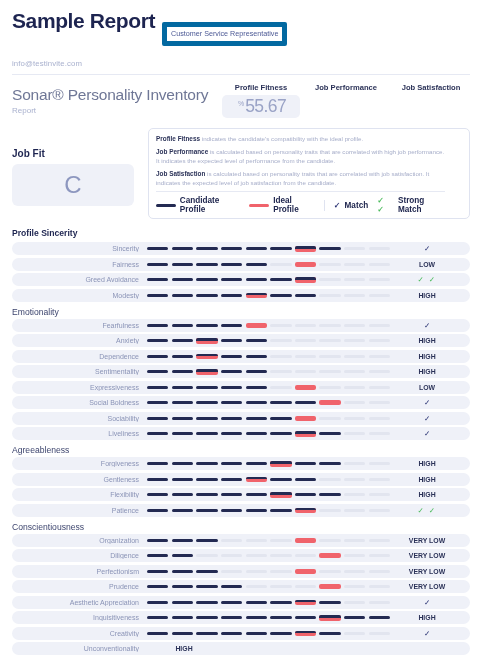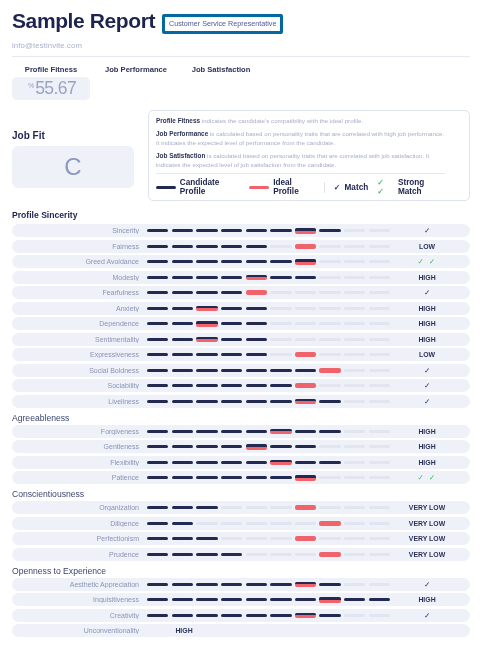--- a/index.html
+++ b/index.html
@@ -12,25 +12,25 @@
   }
   .page { width: 482px; height: 584px; padding: 10px 12px 0 12px; position: relative; }
 
   
   .hdr { display: flex; align-items: flex-start; gap: 7px; }
   .hdr-title {
     font-size: 21px; font-weight: bold; letter-spacing: -0.4px;
     color: #1d2450; line-height: 1.05;
   }
   .hdr-badge {
-    border: 3px solid #0369a1; border-radius: 2px;
+    border: 5px solid #0369a1; border-radius: 2px;
     font-size: 7.2px; color: #4b5894;
-    padding: 2px 4px 2.5px 4px; margin-top: 4px; white-space: nowrap; text-align: right;
-  }
-  .hdr-mail { font-size: 7.8px; color: #a9b1ce; margin-top: 7px; letter-spacing: .1px; }
+    padding: 2px 4px 2.5px 4px; margin-top: 12px; white-space: nowrap; text-align: right;
+  }
+  .hdr-mail { font-size: 7.8px; color: #a9b1ce; margin-top: 13px; letter-spacing: .1px; }
   .rule { height: 1px; background: #e6e9f3; margin: 6px 0 0 0; }
 
   
   .band { display: flex; align-items: flex-start; padding: 8px 0 4px 0; }
   .band-left { flex: 1; padding-top: 3px; }
   .band-title { font-size: 15.5px; color: #6f7796; font-weight: 400; letter-spacing: -.2px; }
   .band-sub { font-size: 8px; color: #a9b1ce; margin-top: 2px; }
   .scores { display: flex; gap: 7px; }
   .score { text-align: center; width: 78px; }
   .score-lbl { font-size: 7.6px; font-weight: bold; color: #2b3258; white-space: nowrap; }
@@ -98,20 +98,24 @@
 <div class="page">
 
   <div class="hdr">
     <div class="hdr-title">Sample Report</div>
     <div class="hdr-badge">Customer Service Representative</div>
   </div>
   <div class="hdr-mail">info@testinvite.com</div>
   <div class="rule"></div>
 
   <div class="band">
+    <div class="band-left">
+      <div class="band-title">Sonar® Personality Inventory</div>
+      <div class="band-sub">Report</div>
+    </div>
     <div class="scores" id="scores">
         <div class="score">
           <div class="score-lbl">Profile Fitness</div>
           <div class="score-box">
             <span class="score-pct">%</span>
             <span class="score-val">55.67</span>
           </div>
         </div>
         <div class="score">
           <div class="score-lbl">Job Performance</div>
@@ -222,20 +226,21 @@
           <span class="seg cand"></span>
           <span class="seg both"></span>
           <span class="seg cand"></span>
           <span class="seg cand"></span>
           <span class="seg"></span>
           <span class="seg"></span>
           <span class="seg"></span>
         </span>
         <span class="res">HIGH</span>
       </div>
+      <div class="sect">Emotionality</div>
       <div class="row">
         <span class="row-lbl">Fearfulness</span>
         <span class="bars">
           <span class="seg cand"></span>
           <span class="seg cand"></span>
           <span class="seg cand"></span>
           <span class="seg cand"></span>
           <span class="seg ideal"></span>
           <span class="seg"></span>
           <span class="seg"></span>
@@ -480,21 +485,20 @@
           <span class="seg cand"></span>
           <span class="seg"></span>
           <span class="seg"></span>
           <span class="seg"></span>
           <span class="seg ideal"></span>
           <span class="seg"></span>
           <span class="seg"></span>
         </span>
         <span class="res">VERY LOW</span>
       </div>
-      <div class="sect">Openness to Experience</div>
       <div class="row">
         <span class="row-lbl">Aesthetic Appreciation</span>
         <span class="bars">
           <span class="seg cand"></span>
           <span class="seg cand"></span>
           <span class="seg cand"></span>
           <span class="seg cand"></span>
           <span class="seg cand"></span>
           <span class="seg cand"></span>
           <span class="seg both"></span>

